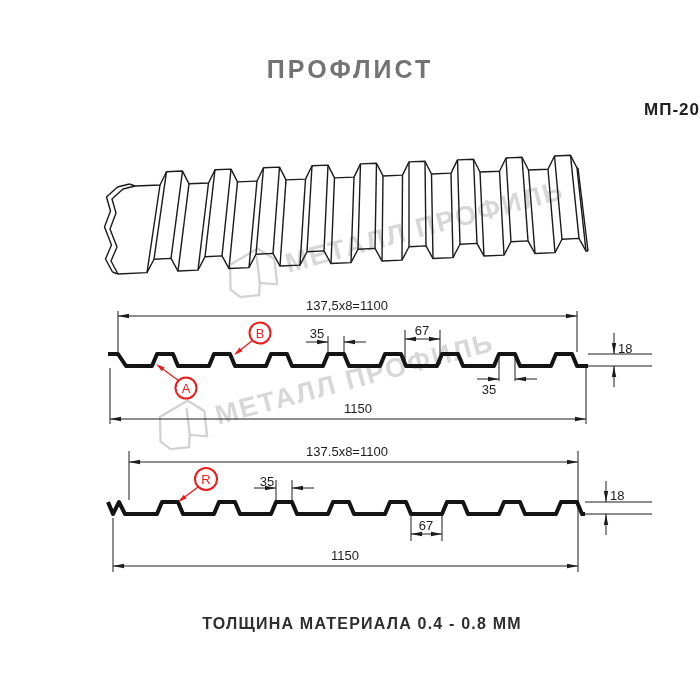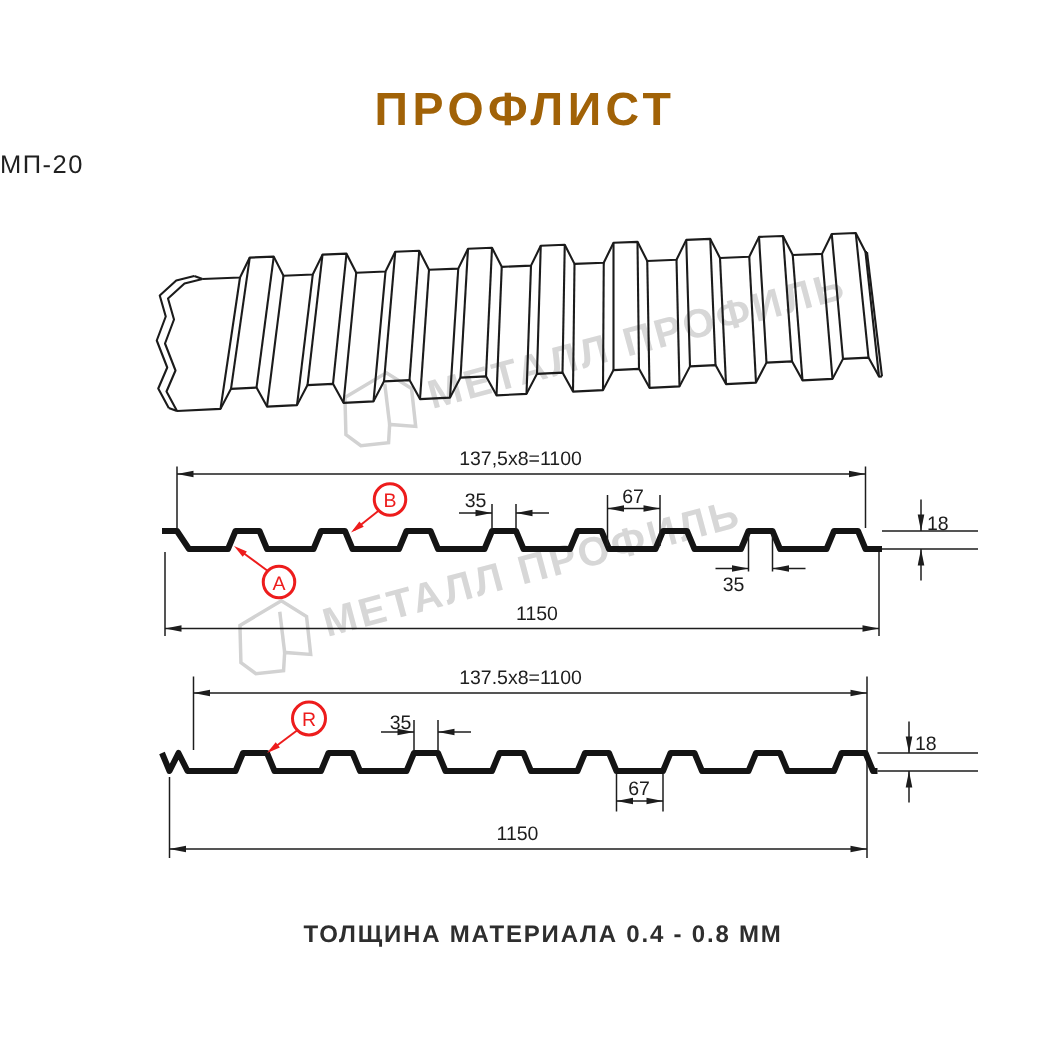--- a/index.html
+++ b/index.html
@@ -1,21 +1,21 @@
 <!DOCTYPE html>
 <html style="--accent: #ed1c1c; --wm: #d7d7d7;"><head>
 <meta charset="utf-8">
 <style>
   html,body{margin:0;padding:0;background:#fff;}
   .page{position:relative;width:700px;height:700px;background:#fff;overflow:hidden;
         font-family:"Liberation Sans",sans-serif;color:#1d1d1d;}
   .title{position:absolute;top:57px;left:0;width:700px;text-align:center;
-         font-size:31px;font-weight:700;letter-spacing:3px;color:#a16207;line-height:1;}
-  .subtitle{position:absolute;top:101px;left:0;width:700px;text-align:left;
-         font-size:17px;font-weight:400;letter-spacing:1px;color:#202020;line-height:1;}
+         font-size:25px;font-weight:700;letter-spacing:3px;color:#737373;line-height:1;}
+  .subtitle{position:absolute;top:101px;left:0;width:700px;text-align:right;
+         font-size:17px;font-weight:700;letter-spacing:1px;color:#202020;line-height:1;}
   .footer{position:absolute;top:615px;left:12px;width:700px;text-align:center;
          font-size:16px;font-weight:600;letter-spacing:1.2px;color:#2e2e2e;}
   .wm{position:absolute;display:flex;align-items:center;gap:6px;z-index:2;
       transform:rotate(-15deg);transform-origin:left center;white-space:nowrap;}
   .wm-text{font-size:27px;font-weight:700;letter-spacing:2px;color:var(--wm,#d7d7d7);}
   .wm-logo{flex:0 0 auto;}
   svg.layer{position:absolute;z-index:3;overflow:visible;}
   text.dim{font-family:"Liberation Sans",sans-serif;font-size:13px;fill:#1d1d1d;}
   text.mark-t{font-family:"Liberation Sans",sans-serif;font-size:13px;fill:var(--accent,#ed1c1c);font-weight:400;}
   circle.mark{fill:none;stroke:var(--accent,#ed1c1c);stroke-width:2;}

